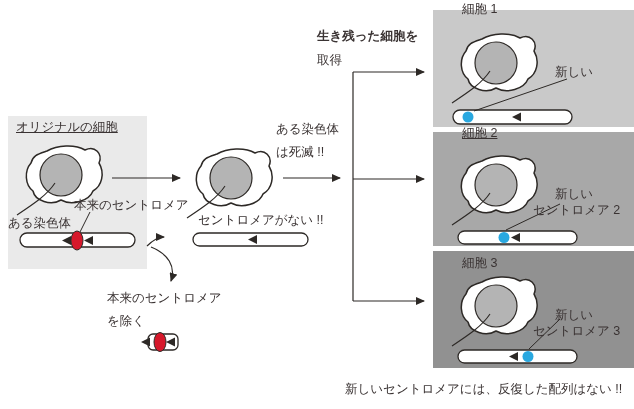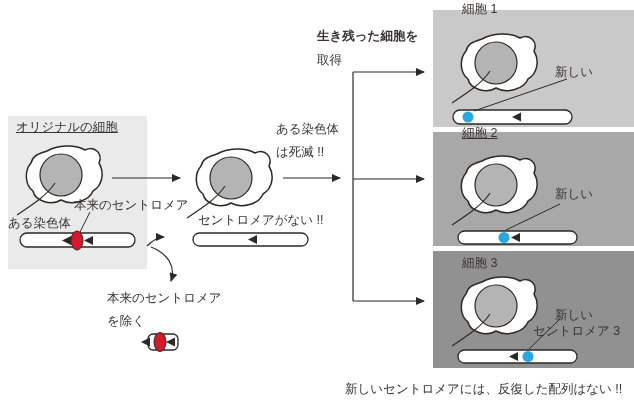--- a/index.html
+++ b/index.html
@@ -109,20 +109,21 @@
   <div class="lbl" style="left:107px;top:314px;">を除く</div>
 
   <div class="lbl" style="left:462px;top:2px;">細胞 1</div>
   <div class="lbl center" style="left:533px;top:41px;width:82px;">
     <div>新しい</div>
   </div>
 
   <div class="lbl" style="left:462px;top:126px;text-decoration:underline;">細胞 2</div>
   <div class="lbl center" style="left:533px;top:163px;width:82px;">
     <div>新しい</div>
+    <div>セントロメア 2</div>
   </div>
 
   <div class="lbl" style="left:462px;top:256px;">細胞 3</div>
   <div class="lbl center" style="left:533px;top:284px;width:82px;">
     <div>新しい</div>
     <div>セントロメア 3</div>
   </div>
 
   <div class="lbl" style="left:345px;top:382px;">新しいセントロメアには、反復した配列はない !!</div>
 

